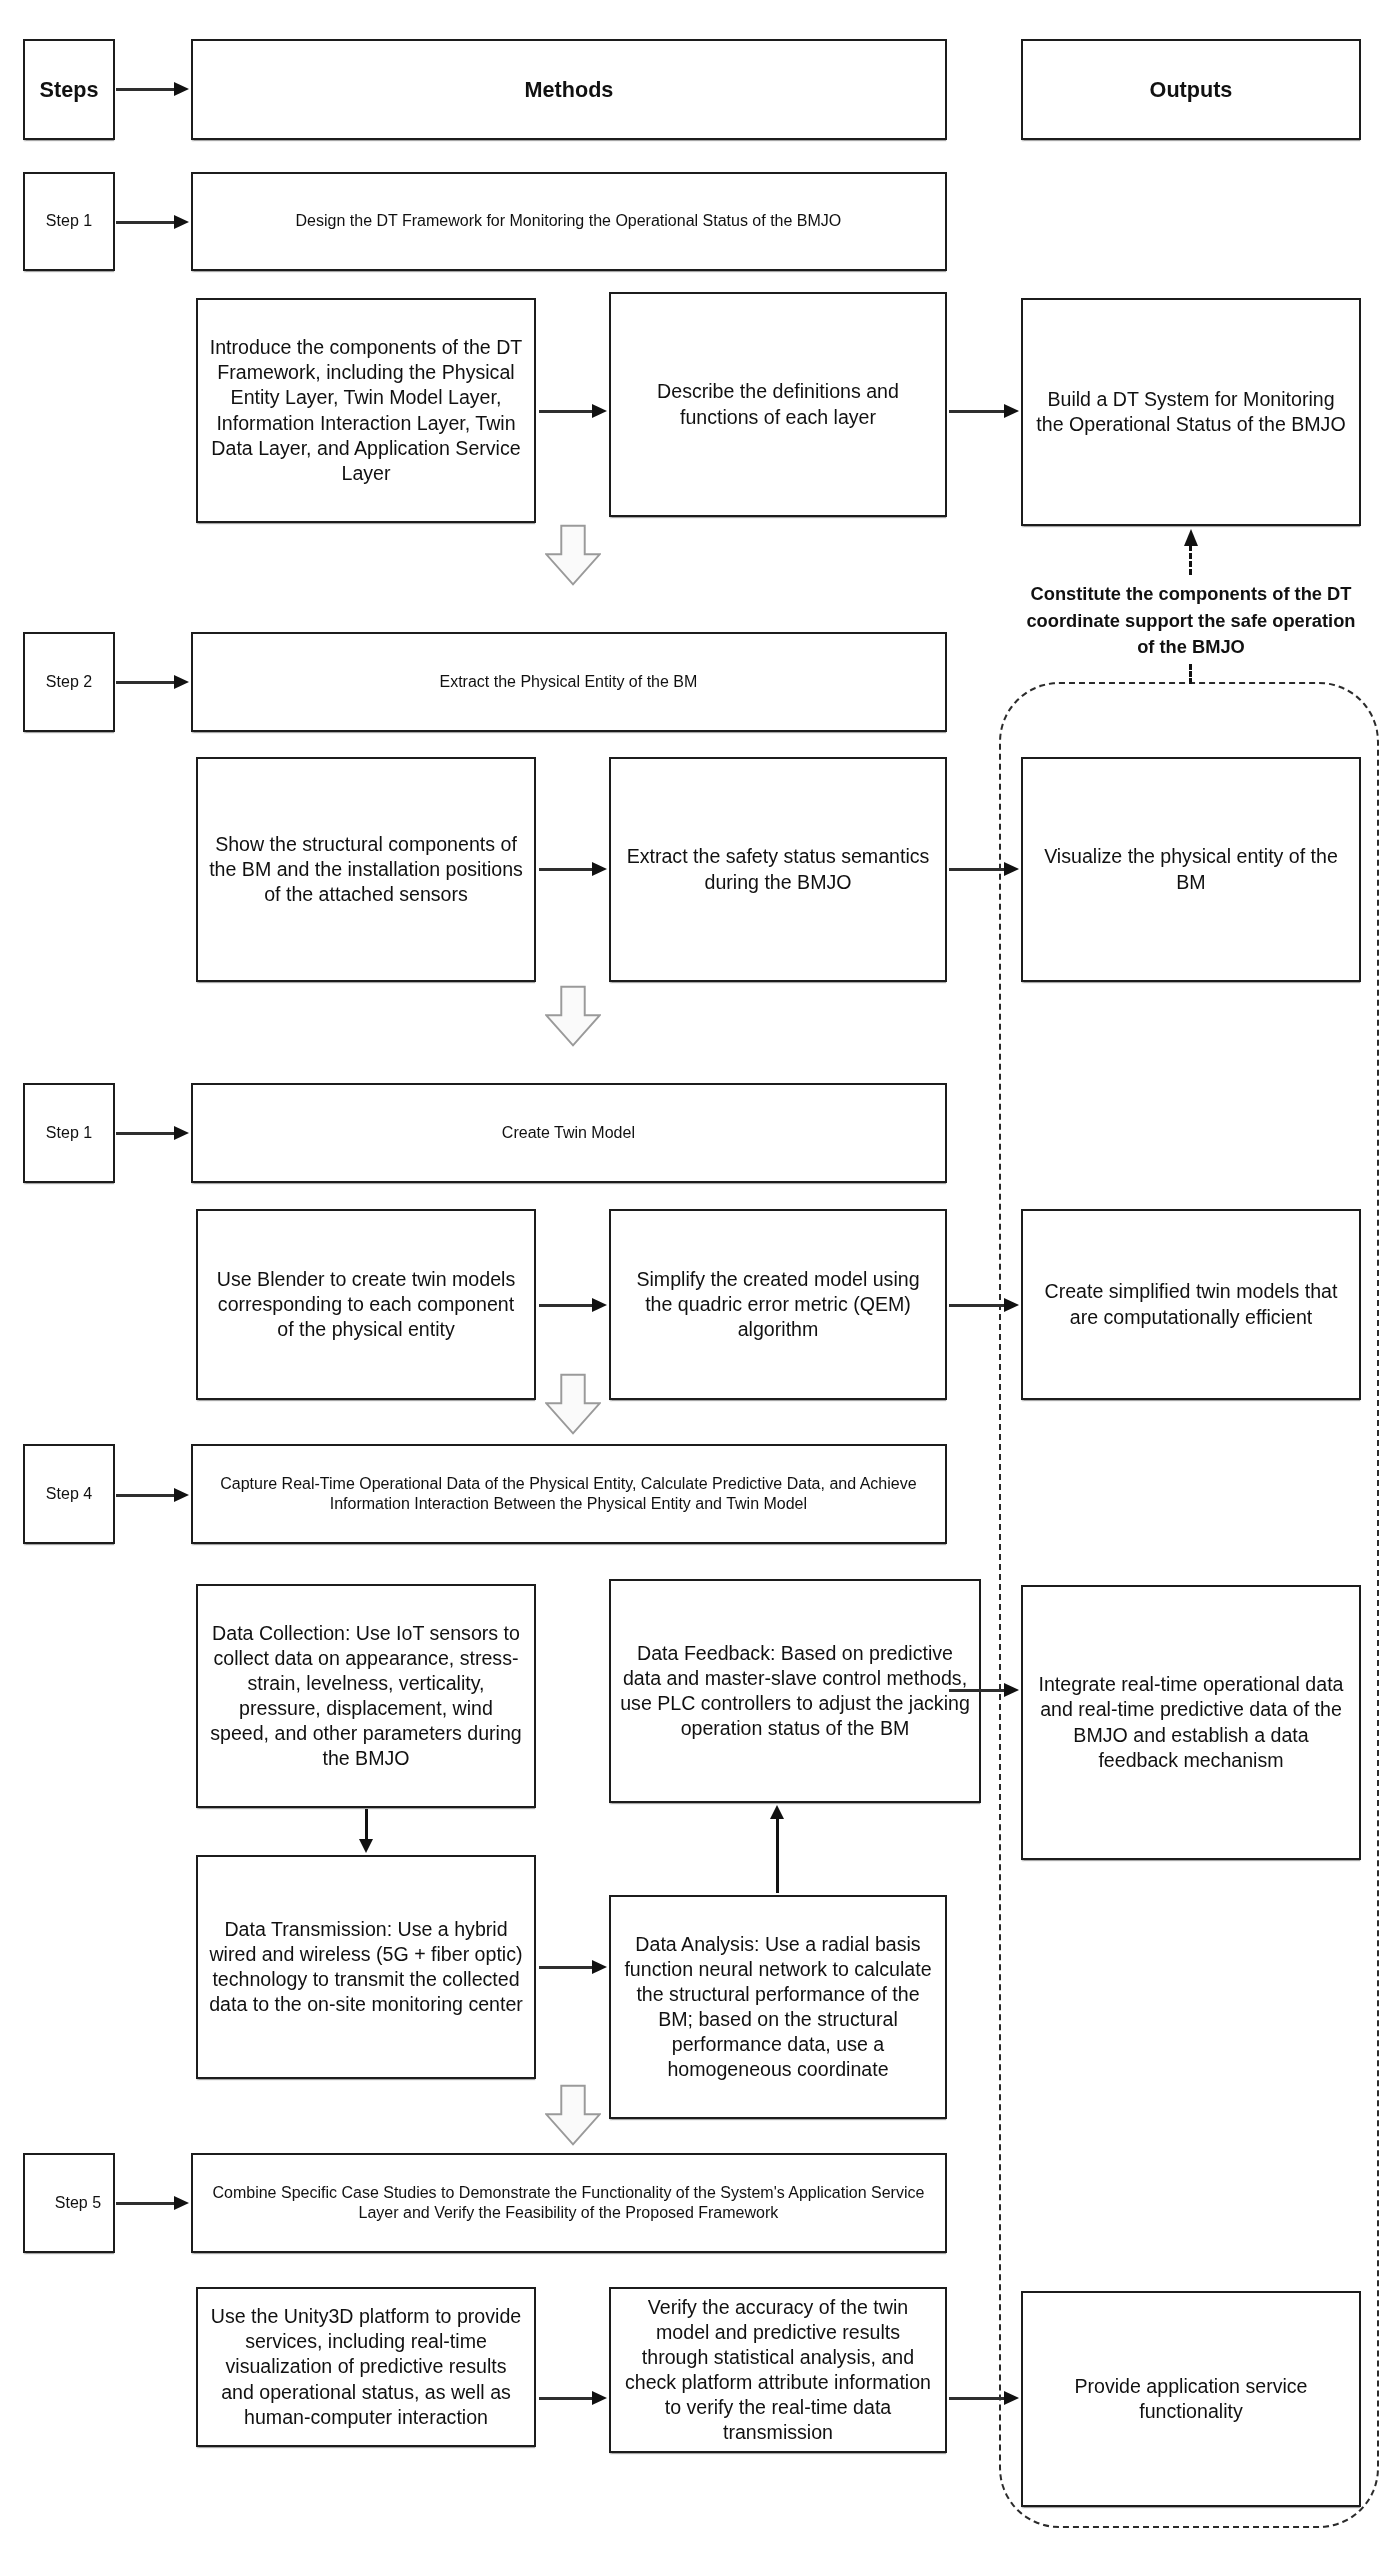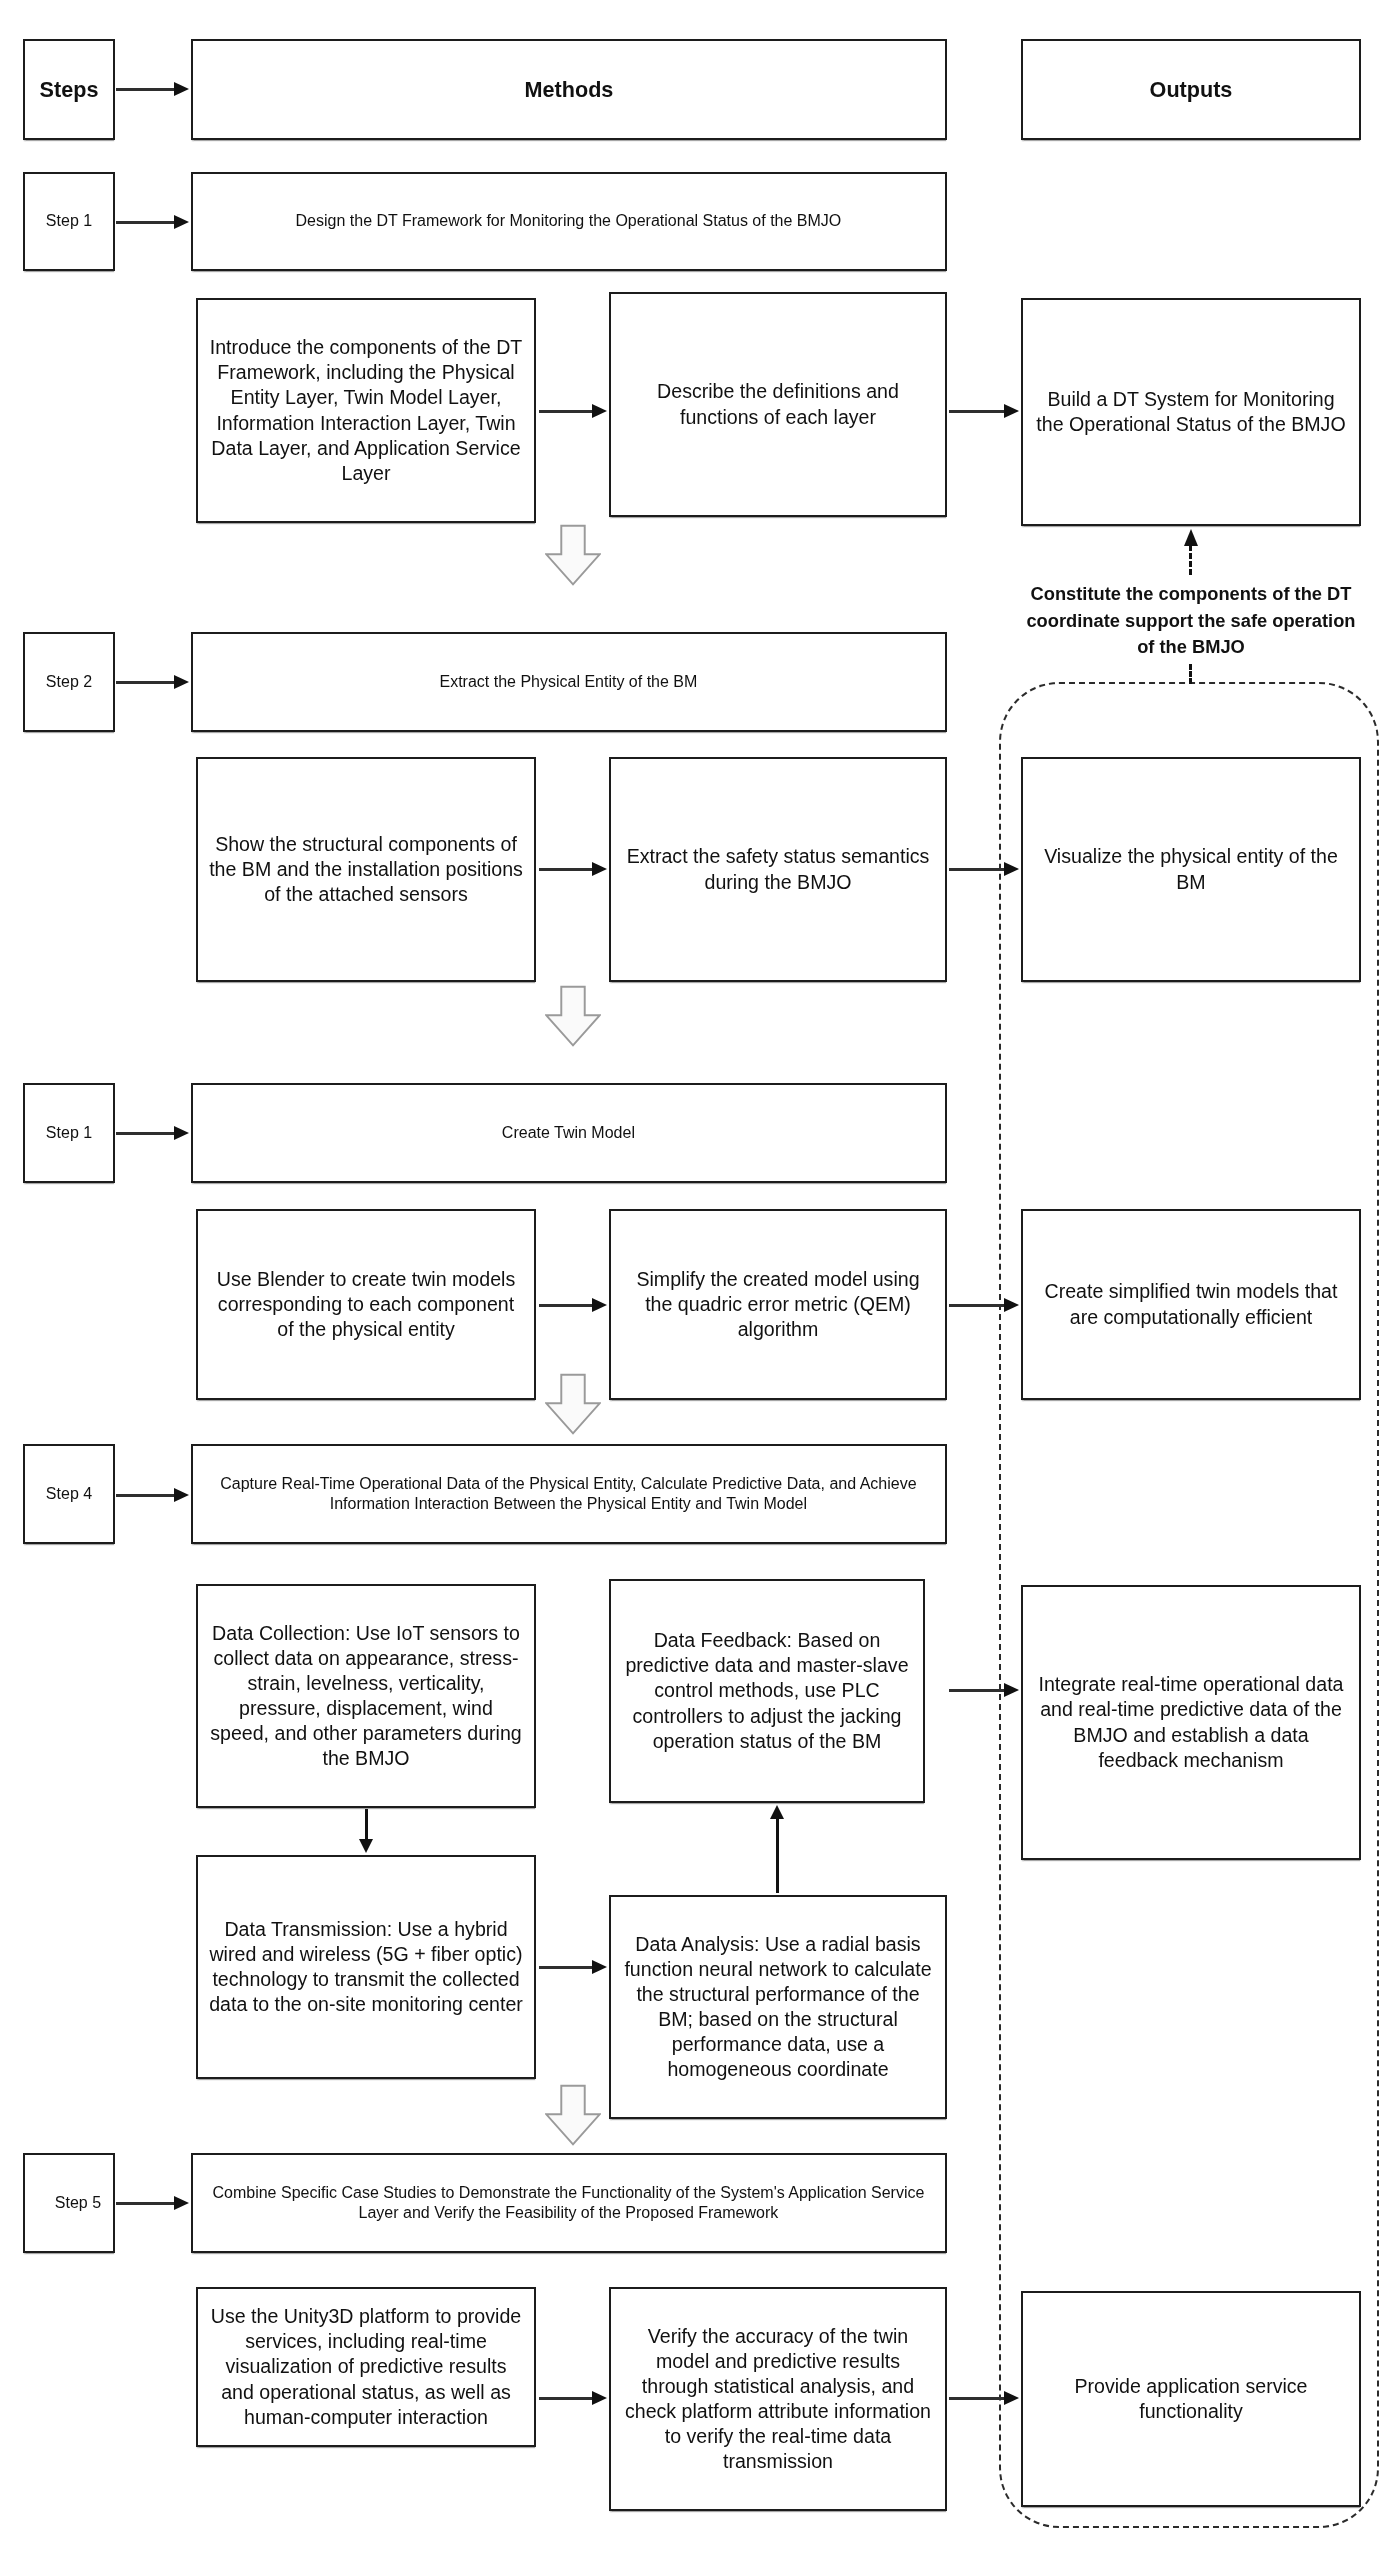--- a/index.html
+++ b/index.html
@@ -113,39 +113,39 @@
     <svg width="56" height="62" viewBox="0 0 86 94">
       <polygon points="25,2 61,2 61,46 84,46 43,92 2,46 25,46" fill="#fafafa" stroke="#9a9a9a" stroke-width="3"></polygon>
     </svg>
   </div>
 
   <div class="box steplabel" style="left:23px;top:1444px;width:92px;height:100px;">Step 4</div>
   <div class="harrow" style="left:116px;top:1494px;width:59px;"></div>
   <div class="box wide" style="left:191px;top:1444px;width:756px;height:100px;">Capture Real-Time Operational Data of the Physical Entity, Calculate Predictive Data, and Achieve Information Interaction Between the Physical Entity and Twin Model</div>
 
   <div class="box" style="left:196px;top:1584px;width:340px;height:224px;">Data Collection: Use IoT sensors to collect data on appearance, stress-strain, levelness, verticality, pressure, displacement, wind speed, and other parameters during the BMJO</div>
-  <div class="box" style="left:609px;top:1579px;width:316px;height:224px;">Data Feedback: Based on predictive data and master-slave control methods, use PLC controllers to adjust the jacking operation status of the BM</div>
+  <div class="box" style="left:609px;top:1579px;width:372px;height:224px;">Data Feedback: Based on predictive data and master-slave control methods, use PLC controllers to adjust the jacking operation status of the BM</div>
   <div class="vdown" style="left:365px;top:1809px;height:31px;"></div>
   <div class="box" style="left:196px;top:1855px;width:340px;height:224px;">Data Transmission: Use a hybrid wired and wireless (5G + fiber optic) technology to transmit the collected data to the on-site monitoring center</div>
   <div class="harrow" style="left:539px;top:1966px;width:54px;"></div>
   <div class="box" style="left:609px;top:1895px;width:338px;height:224px;">Data Analysis: Use a radial basis function neural network to calculate the structural performance of the BM; based on the structural performance data, use a homogeneous coordinate</div>
   <div class="vup" style="left:776px;top:1818px;height:75px;"></div>
   <div class="harrow" style="left:949px;top:1689px;width:56px;"></div>
   <div class="box" style="left:1021px;top:1585px;width:340px;height:275px;">Integrate real-time operational data and real-time predictive data of the BMJO and establish a data feedback mechanism</div>
 
   <div class="blockarrow" style="left:545px;top:2084px;">
     <svg width="56" height="62" viewBox="0 0 86 94">
       <polygon points="25,2 61,2 61,46 84,46 43,92 2,46 25,46" fill="#fafafa" stroke="#9a9a9a" stroke-width="3"></polygon>
     </svg>
   </div>
 
   <div class="box steplabel" style="left:23px;top:2153px;width:92px;height:100px;padding-left:27px;">Step 5</div>
   <div class="harrow" style="left:116px;top:2202px;width:59px;"></div>
   <div class="box wide" style="left:191px;top:2153px;width:756px;height:100px;">Combine Specific Case Studies to Demonstrate the Functionality of the System's Application Service Layer and Verify the Feasibility of the Proposed Framework</div>
 
   <div class="box" style="left:196px;top:2287px;width:340px;height:160px;">Use the Unity3D platform to provide services, including real-time visualization of predictive results and operational status, as well as human-computer interaction</div>
   <div class="harrow" style="left:539px;top:2397px;width:54px;"></div>
-  <div class="box" style="left:609px;top:2287px;width:338px;height:224px;">Verify the accuracy of the twin model and predictive results through statistical analysis, and check platform attribute information to verify the real-time data transmission</div>
+  <div class="box" style="left:609px;top:2287px;width:338px;height:166px;">Verify the accuracy of the twin model and predictive results through statistical analysis, and check platform attribute information to verify the real-time data transmission</div>
   <div class="harrow" style="left:949px;top:2397px;width:56px;"></div>
   <div class="box" style="left:1021px;top:2291px;width:340px;height:216px;">Provide application service functionality</div>
 
 </div>
 
 
 </body></html>

